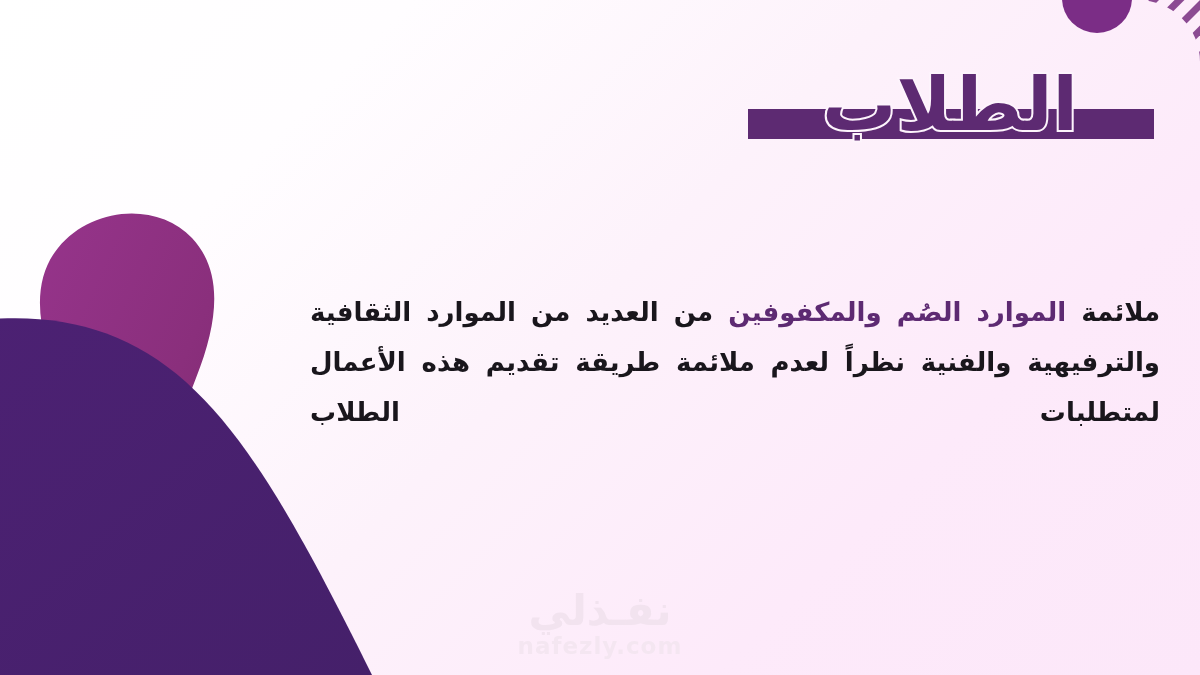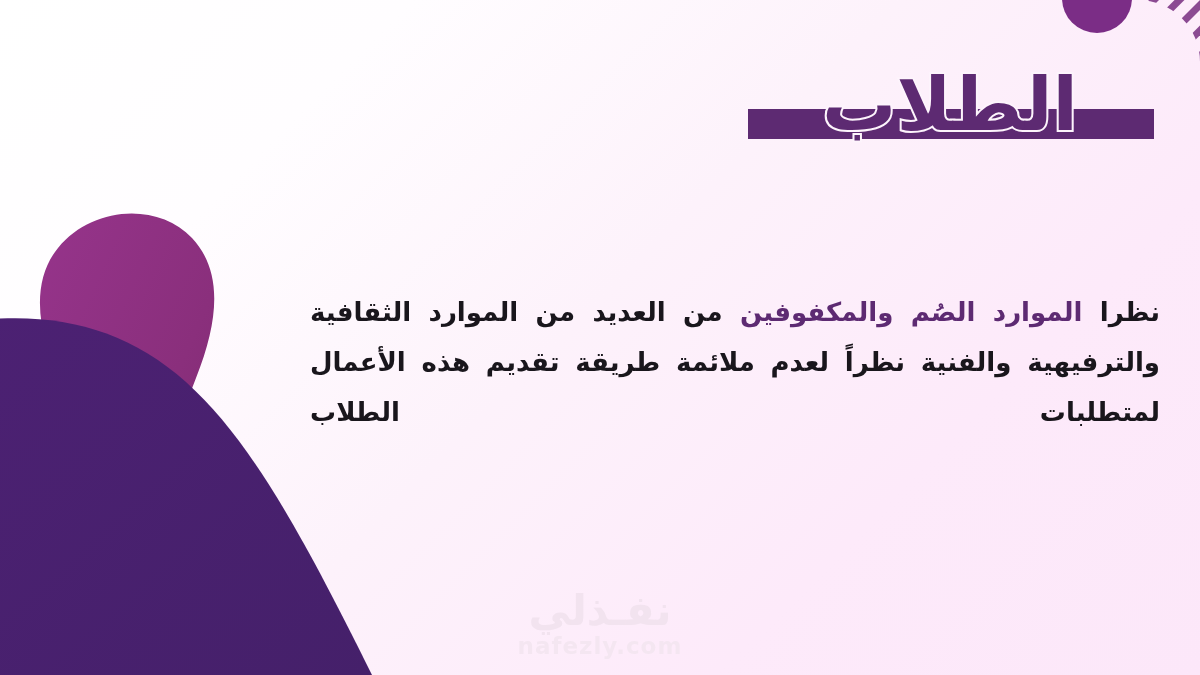--- a/index.html
+++ b/index.html
@@ -168,21 +168,21 @@
                Z" fill="url(#blobGrad)"></path>
     </svg>
   </div>
 
   <div class="title-block">
     <span class="title-bar"></span>
     <span class="title-text">الطلاب</span>
   </div>
 
   <div class="body-block">
-    <p class="body-text"><span>نظرا </span><span class="hl">الموارد الصُم والمكفوفين</span><span> من العديد من الموارد الثقافية والترفيهية والفنية نظراً لعدم ملائمة طريقة تقديم هذه الأعمال لمتطلبات الطلاب</span></p>
+    <p class="body-text"><span>ملائمة </span><span class="hl">الموارد الصُم والمكفوفين</span><span> من العديد من الموارد الثقافية والترفيهية والفنية نظراً لعدم ملائمة طريقة تقديم هذه الأعمال لمتطلبات الطلاب</span></p>
   </div>
 
   <div class="watermark">
     <span class="wm-ar">نفـذلي</span>
     <span class="wm-url">nafezly.com</span>
   </div>
 
 </div>
 
 </body></html>

